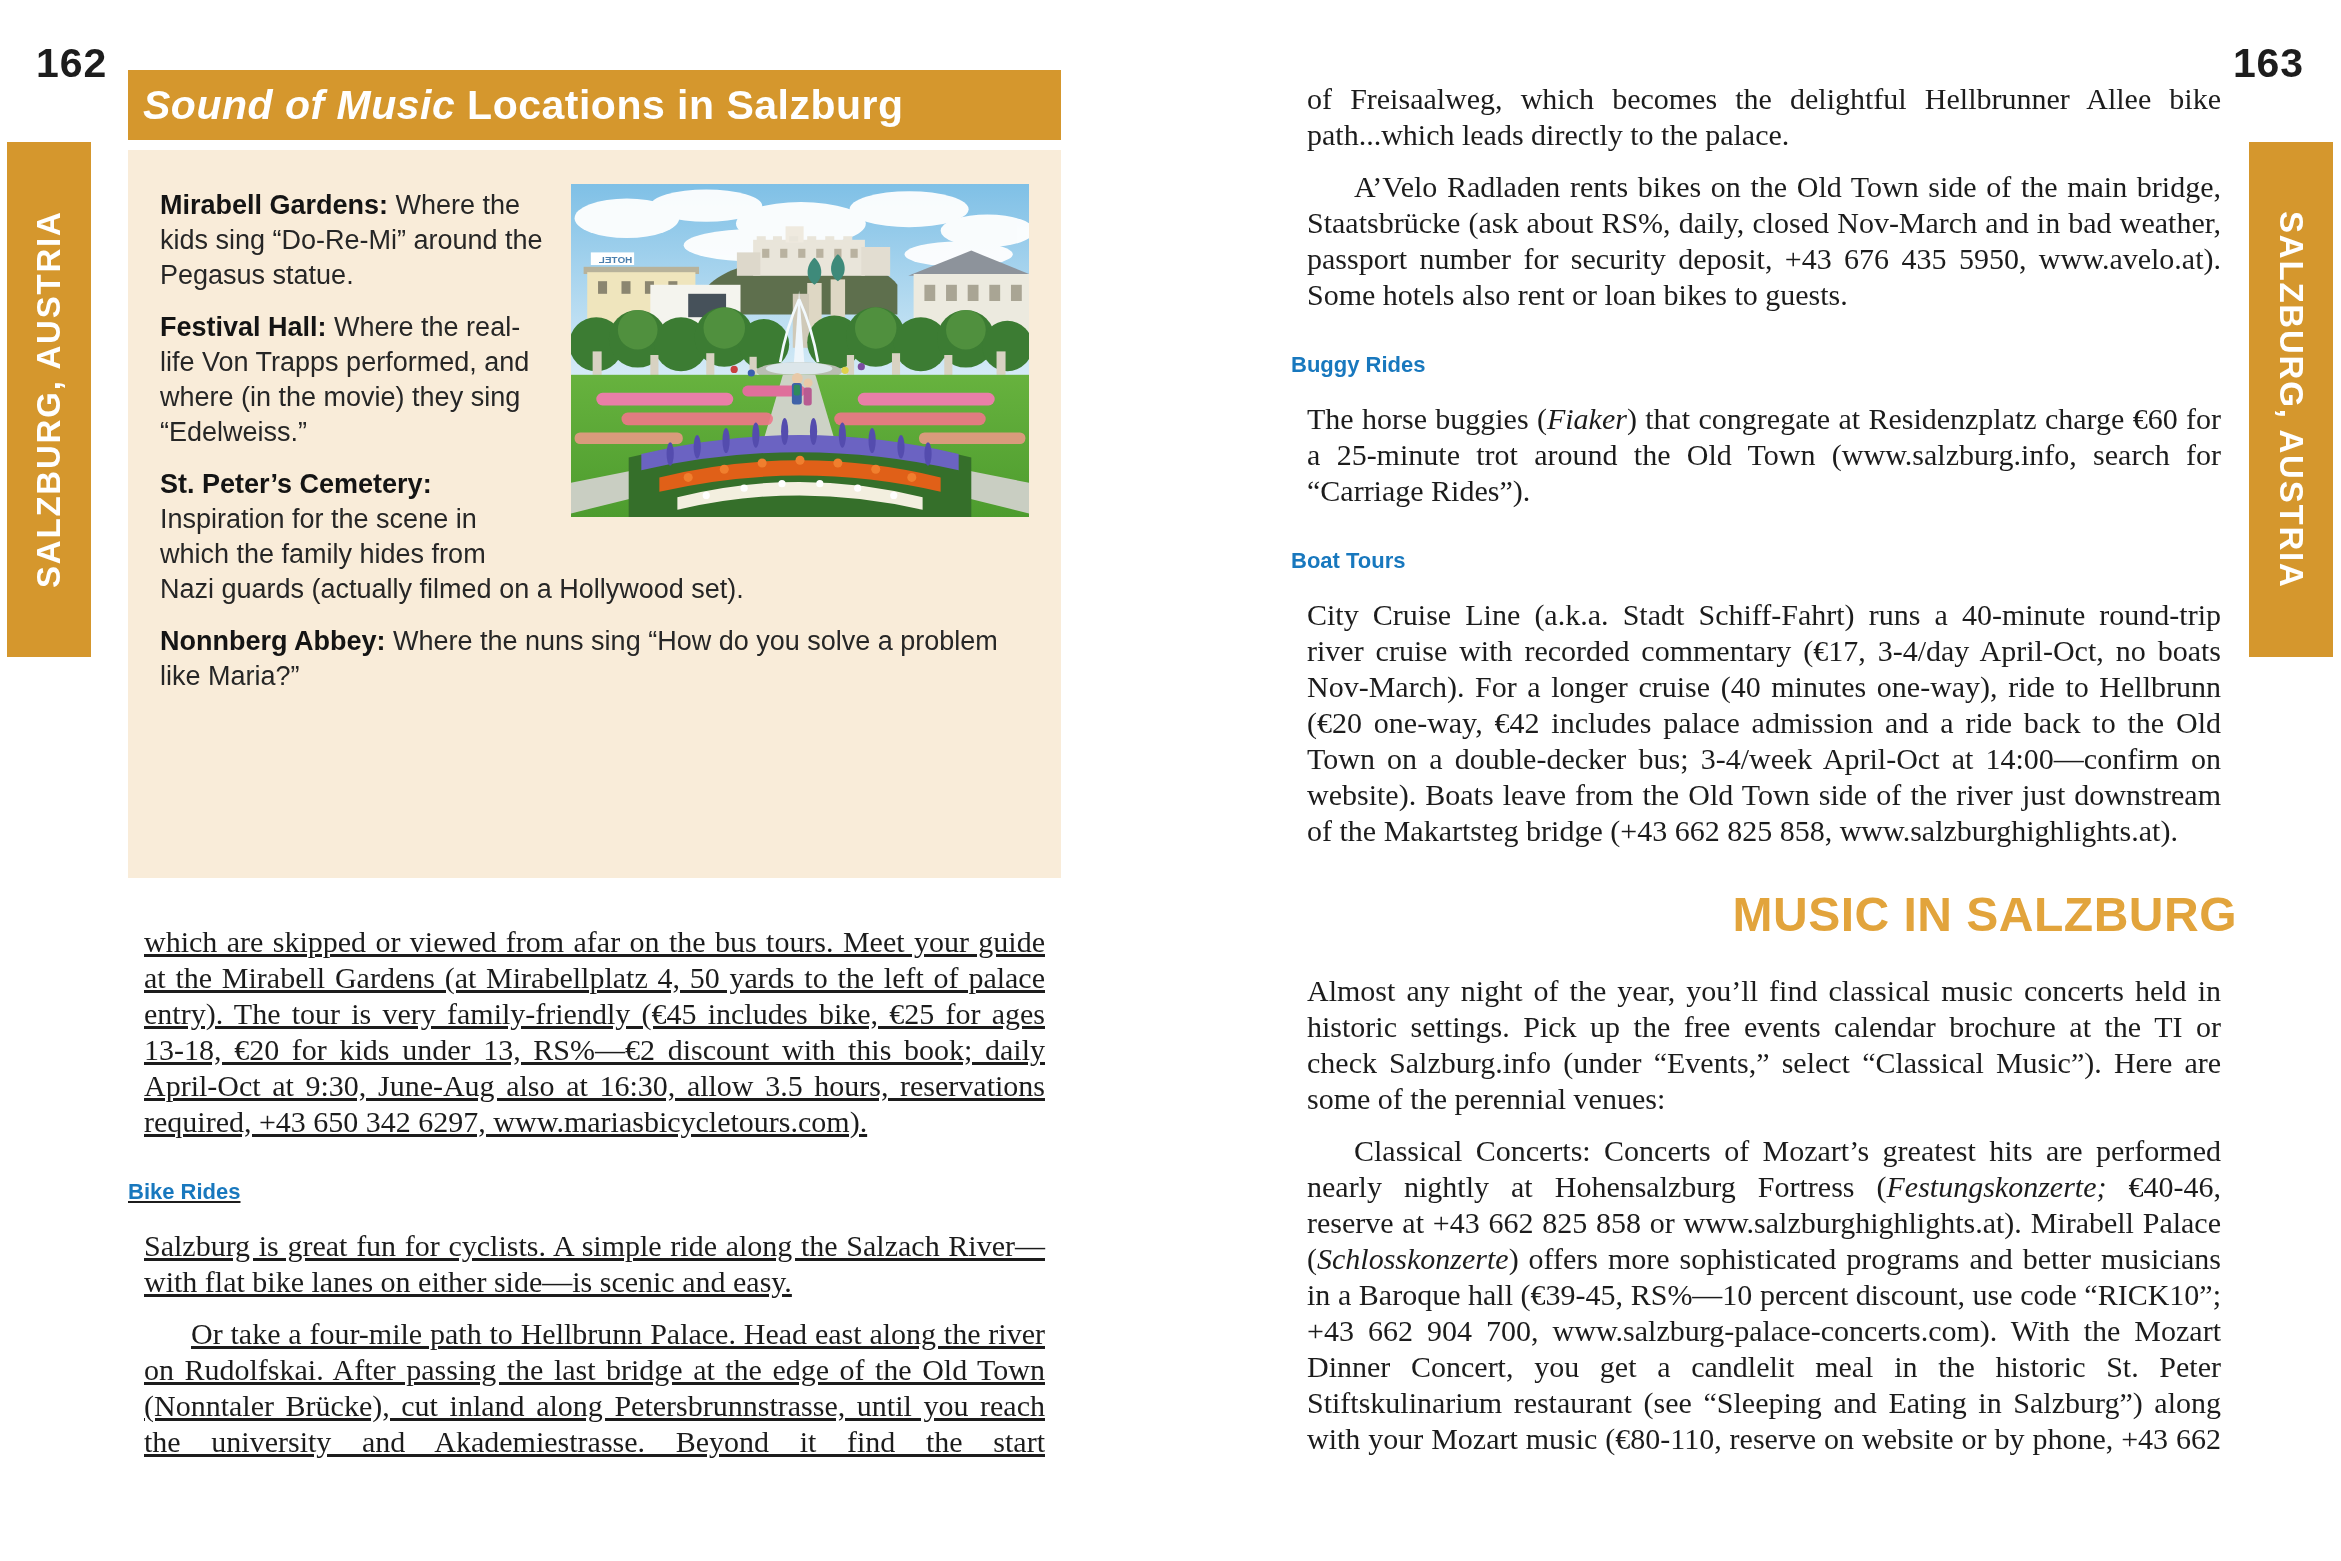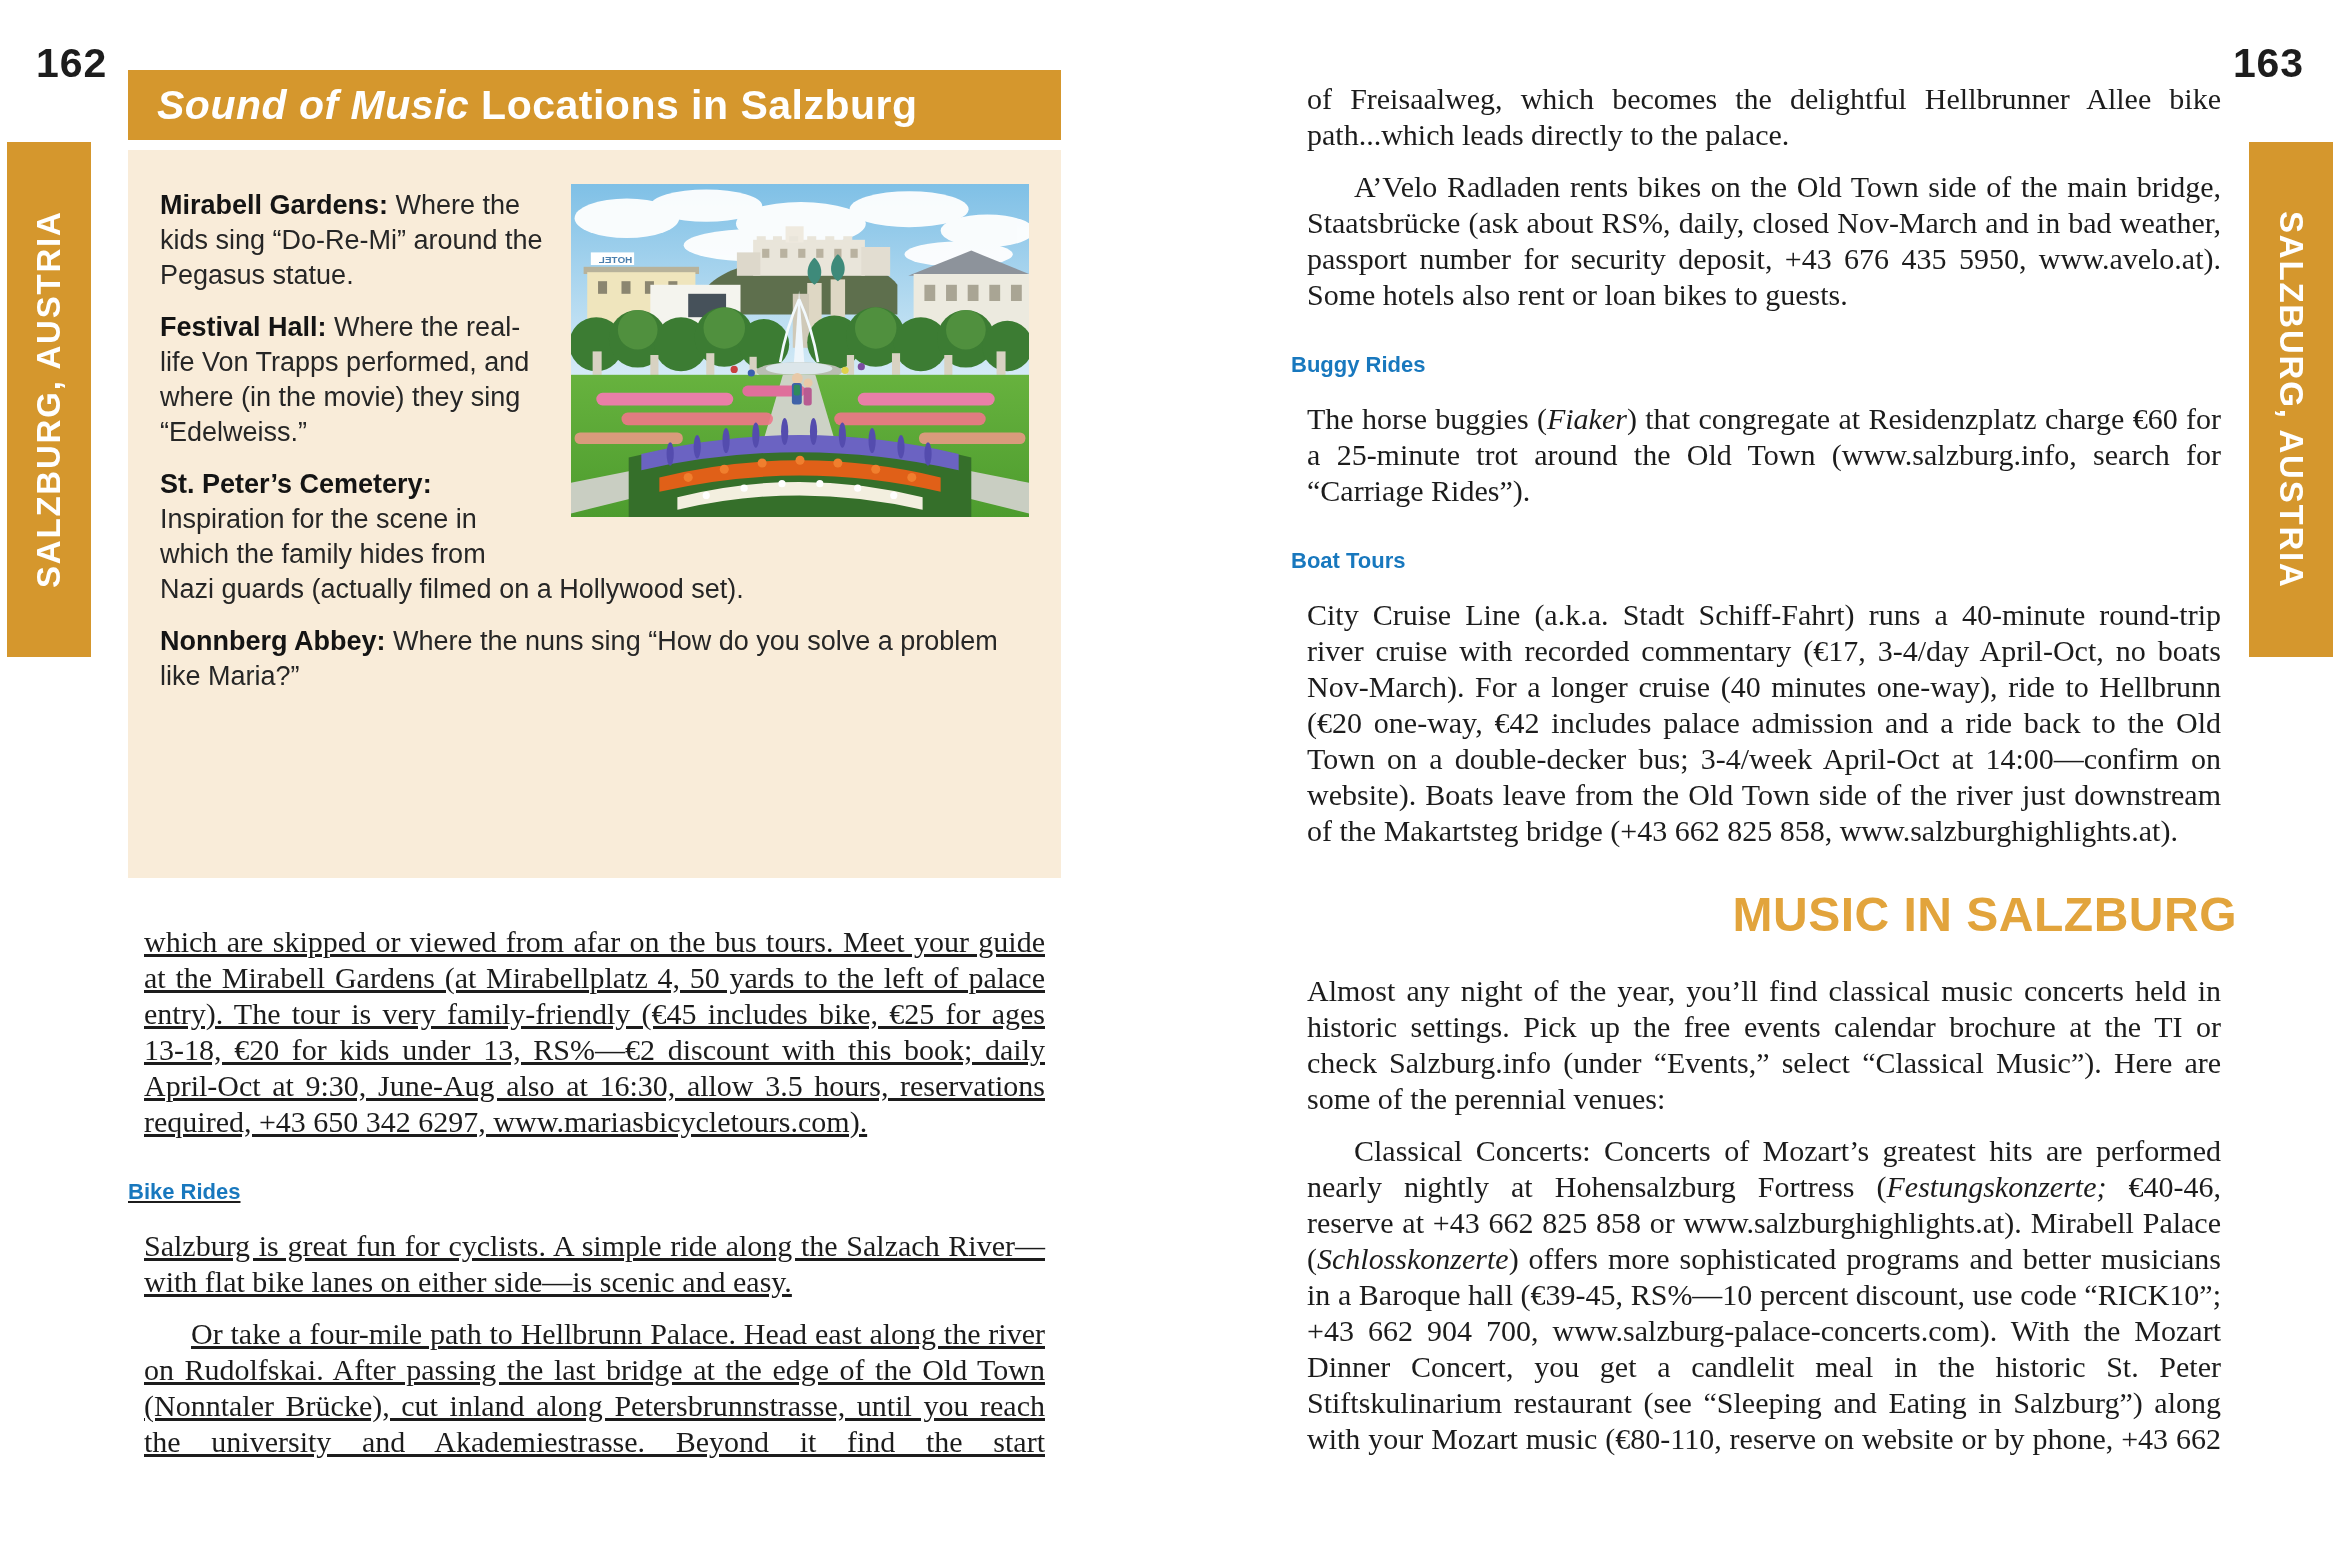--- a/index.html
+++ b/index.html
@@ -25,21 +25,21 @@
   .edge-tab .vtext {
     position:absolute; inset:0; display:flex; align-items:center; justify-content:center;
     color:#fff; font-family:"Liberation Sans", sans-serif; font-weight:700;
     font-size:33px; letter-spacing:1.8px; writing-mode:vertical-rl; white-space:nowrap;
   }
   .edge-tab.left .vtext { transform:rotate(180deg); }
 
   .som-header {
     position:absolute; left:128px; top:70px; width:933px; height:70px;
     background:var(--orange,#d5972d);
-    display:flex; align-items:center; padding-left:29px;
+    display:flex; align-items:center; padding-left:15px;
   }
   .som-title {
     color:#fff; font-family:"Liberation Sans", sans-serif;
     font-weight:700; font-size:41px; letter-spacing:0.5px; white-space:nowrap;
   }
   .som-title .ital { font-style:italic; }
 
   .som-box {
     position:absolute; left:128px; top:150px; width:933px; height:728px;
     background:var(--cream,#f9ecd9); padding:38px 32px 27px 32px; overflow:hidden;

